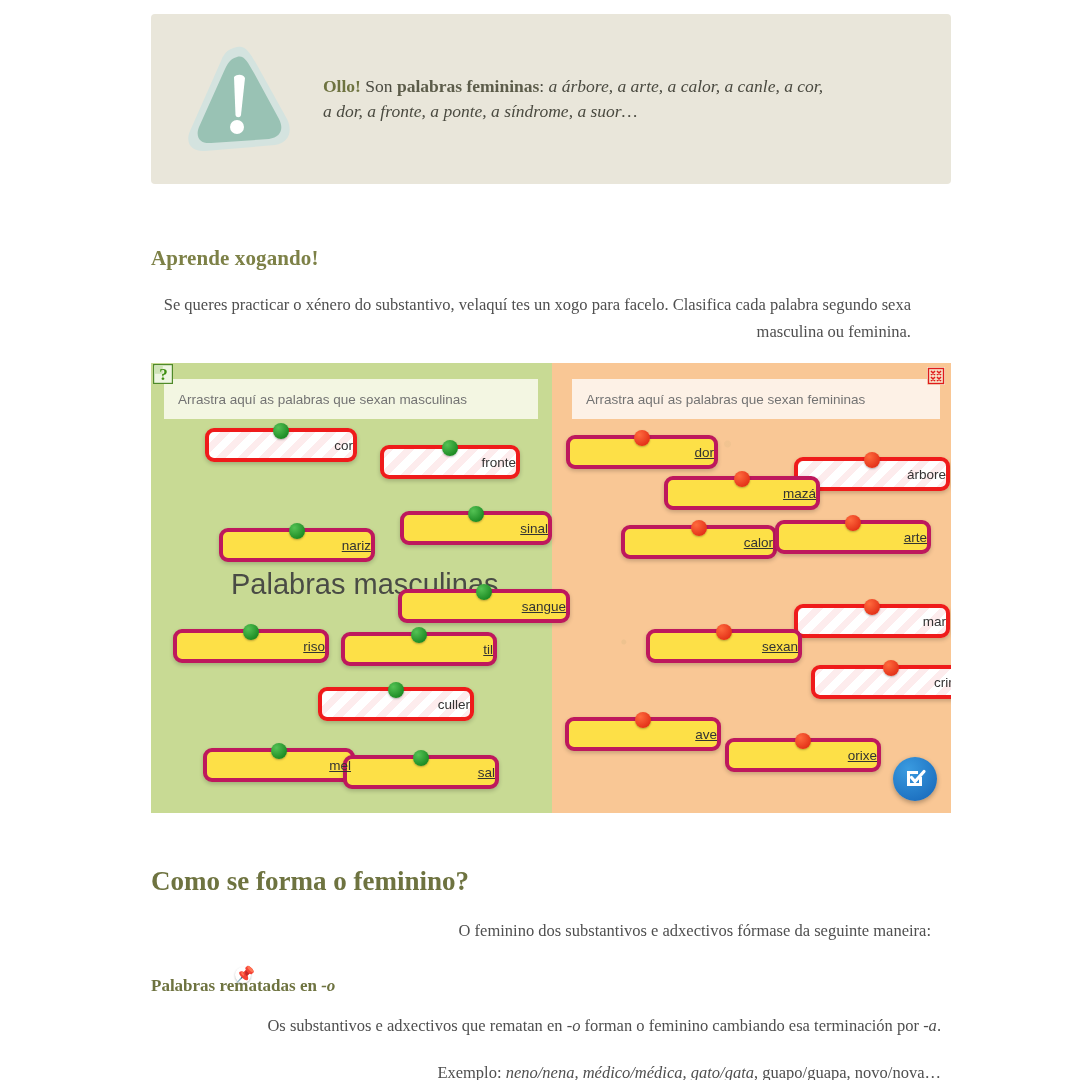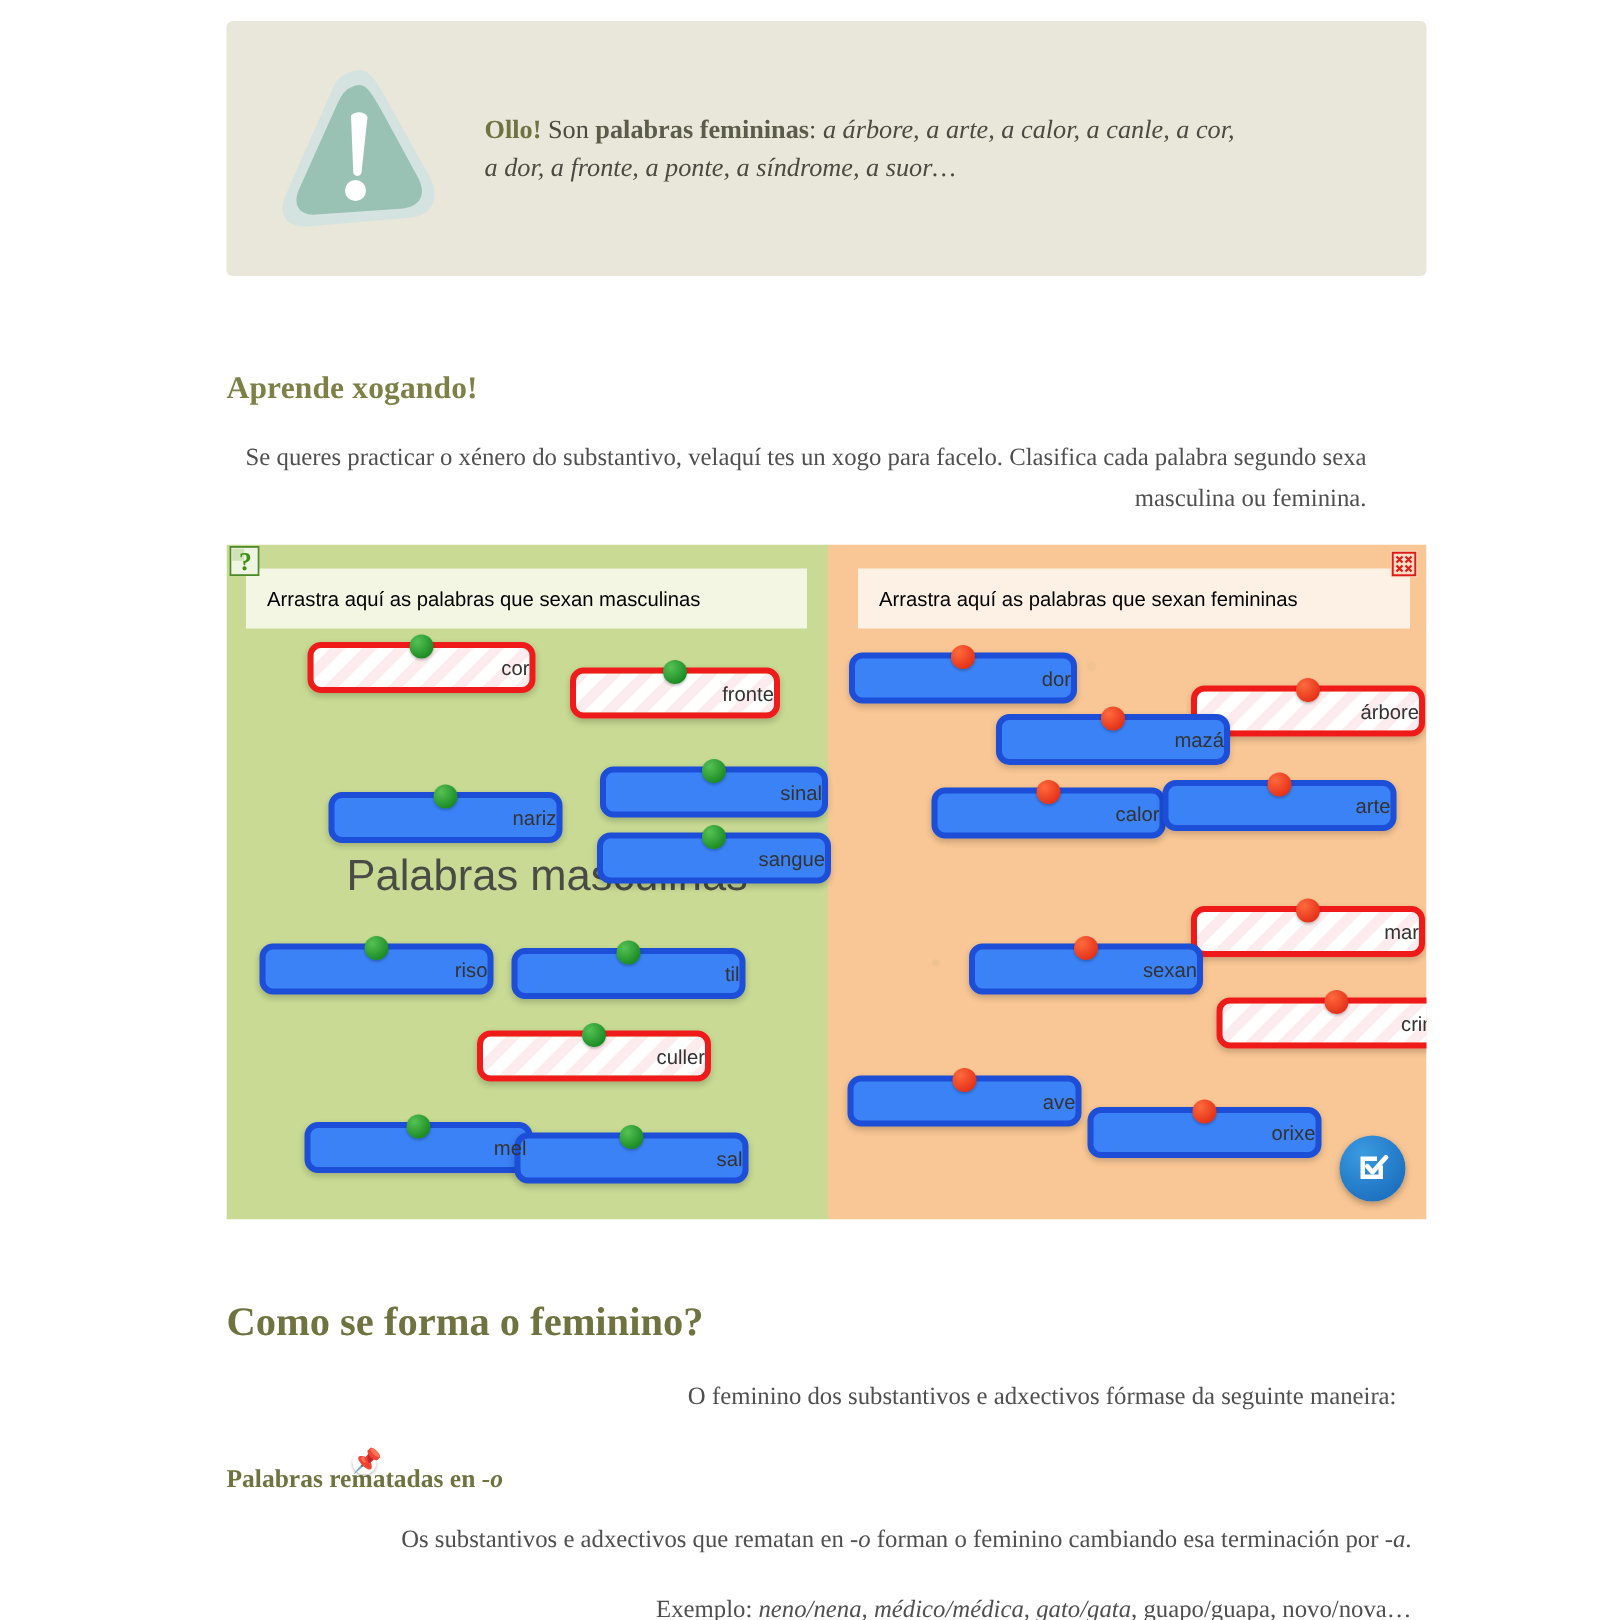--- a/index.html
+++ b/index.html
@@ -82,41 +82,42 @@
 
   .dropzone {
     position:absolute; top:16px; height:40px;
     background:rgba(255,255,255,.62);
     display:flex; align-items:center;
   }
   .dz-left  { left:13px;  width:374px; background:#f3f6e2; }
   .dz-right { left:421px; width:368px; background:#fdf1e6; }
   .dz-label {
     font-family:"Liberation Sans", sans-serif;
-    font-size:13.5px; color:#000000; padding-left:14px; white-space:nowrap;
+    font-size:13.5px; color:#737373; padding-left:14px; white-space:nowrap;
   }
 
   .watermark {
     position:absolute; font-family:"Liberation Sans", sans-serif;
     font-size:29px; color:#3f3f3f; white-space:nowrap; opacity:.92;
   }
   .wm-left  { left:80px;  top:205px; }
 
   
   .card {
     position:absolute; height:34px;
     display:flex; align-items:center; justify-content:flex-end;
     border-radius:9px;
     font-family:"Liberation Sans", sans-serif;
     font-size:13.5px; color:#333;
     box-shadow:0 2px 4px rgba(0,0,0,.20);
   }
   .card.ok {
-    background:#3b82f6;
-    border:4px solid #1d4ed8;
+    background:#fde047;
+    border:4px solid #be185d;
+    text-decoration:underline;
   }
   .card.bad {
     background:
       repeating-linear-gradient(-45deg,
         #fdeced 0 7px, #ffffff 7px 15px);
     border:4px solid #ef1b1b;
   }
   .card .lbl { position:relative; z-index:2; }
   .pin {
     position:absolute; top:-9px; left:50%; margin-left:-8px;
@@ -194,21 +195,21 @@
           <span class="lbl">fronte</span>
         </div>
         <div class="card ok" style="left: 249px; top: 148px; width: 152px;">
           <span class="pin green"></span>
           <span class="lbl">sinal</span>
         </div>
         <div class="card ok" style="left: 68px; top: 165px; width: 156px;">
           <span class="pin green"></span>
           <span class="lbl">nariz</span>
         </div>
-        <div class="card ok" style="left: 247px; top: 192px; width: 156px; padding-left: 36px;">
+        <div class="card ok" style="left: 247px; top: 226px; width: 172px; padding-left: 36px;">
           <span class="pin green"></span>
           <span class="lbl">sangue</span>
         </div>
         <div class="card ok" style="left: 22px; top: 266px; width: 156px;">
           <span class="pin green"></span>
           <span class="lbl">riso</span>
         </div>
         <div class="card ok" style="left: 190px; top: 269px; width: 156px;">
           <span class="pin green"></span>
           <span class="lbl">til</span>

